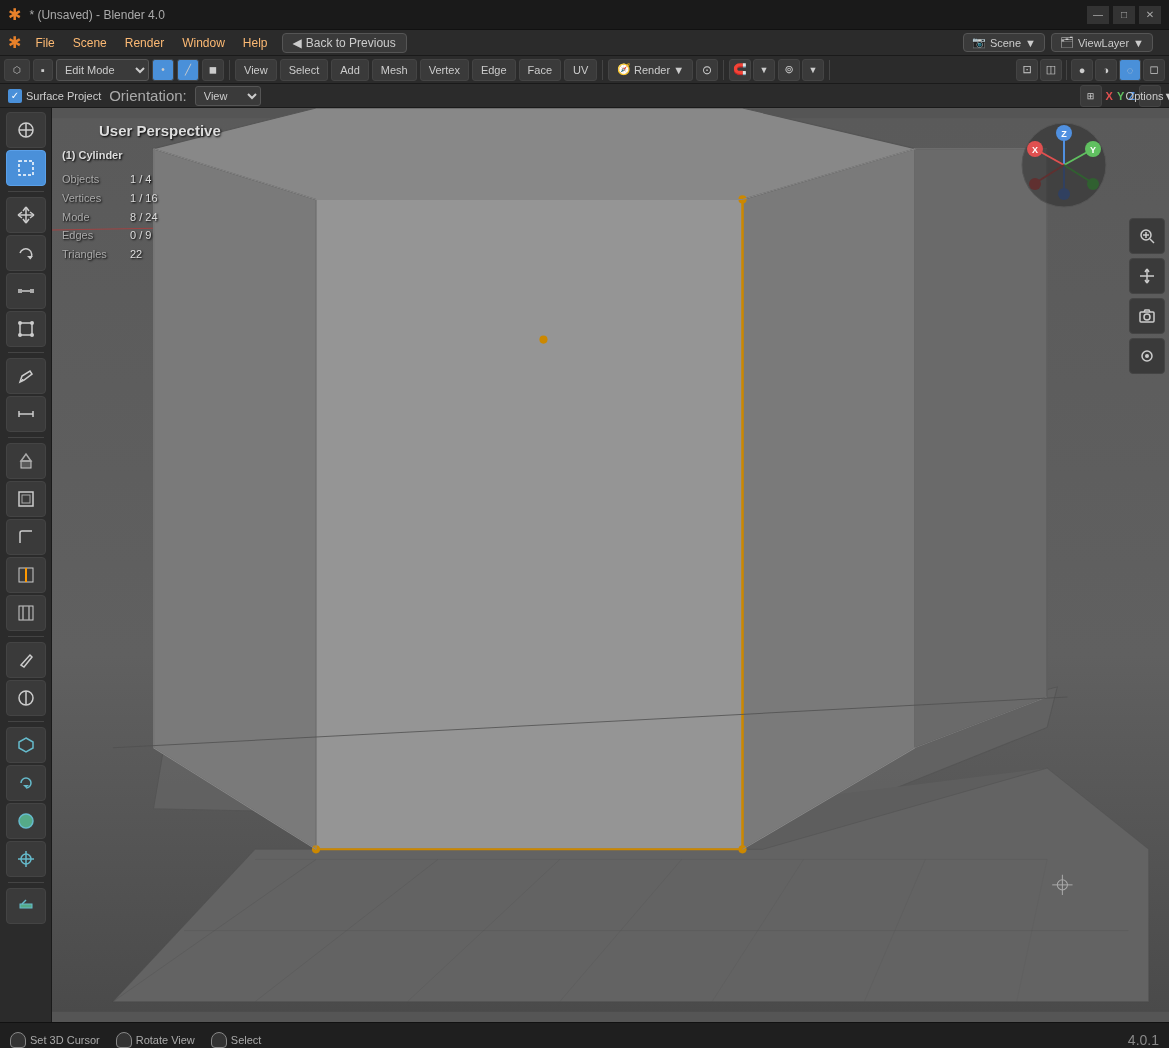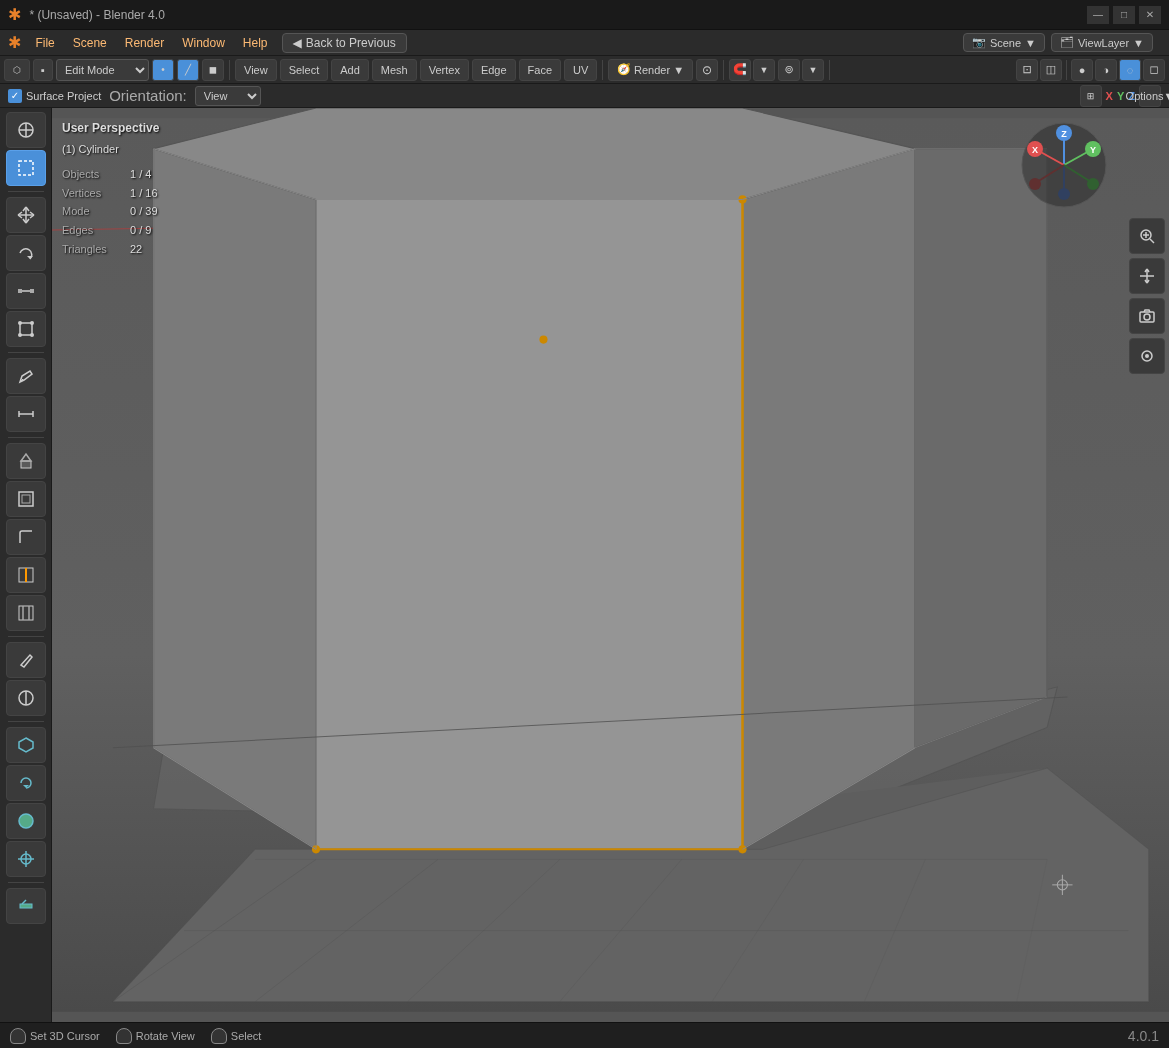--- a/index.html
+++ b/index.html
@@ -230,22 +230,22 @@
     
     #overlay-info {
       position: absolute;
       top: 10px;
       left: 10px;
       color: #ddd;
       font-size: 11px;
       line-height: 1.7;
       text-shadow: 1px 1px 2px #000;
     }
-    #overlay-info .view-type { font-size: 12px; font-weight: bold; margin-bottom: 2px; }
-    #overlay-info .obj-name { font-size: 11px; margin-bottom: 6px; }
+    #overlay-info .view-type { font-size: 15px; font-weight: bold; margin-bottom: 2px; margin-left: 37px; }
+    #overlay-info .obj-name { font-size: 11px; margin-bottom: 6px; font-weight: bold; }
     .info-row { display: flex; gap: 8px; }
     .info-label { color: #aaa; min-width: 60px; }
     .info-value { color: #ddd; }
     .rp-btn {
       width: 36px;
       height: 36px;
       background: #3a3a3a;
       border: 1px solid #444;
       border-radius: 4px;
       display: flex;
@@ -263,21 +263,21 @@
       right: 60px;
       width: 90px;
       height: 90px;
     }
 
     
     #status-bar {
       height: 26px;
       background: #1f1f1f;
       display: flex;
-      align-items: center;
+      align-items: flex-end;
       padding: 0 10px;
       gap: 16px;
       border-top: 1px solid #111;
       position: absolute;
       bottom: 0;
       width: 100%;
     }
     .status-item {
       display: flex;
       align-items: center;
@@ -662,21 +662,21 @@
       <div class="info-row">
         <span class="info-label">Objects</span>
         <span class="info-value">1 / 4</span>
       </div>
       <div class="info-row">
         <span class="info-label">Vertices</span>
         <span class="info-value">1 / 16</span>
       </div>
       <div class="info-row">
         <span class="info-label">Mode</span>
-        <span class="info-value">0 / 39</span>
+        <span class="info-value">8 / 24</span>
       </div>
       <div class="info-row">
         <span class="info-label">Edges</span>
         <span class="info-value">0 / 9</span>
       </div>
       <div class="info-row">
         <span class="info-label">Triangles</span>
         <span class="info-value">22</span>
       </div>
     </div>

